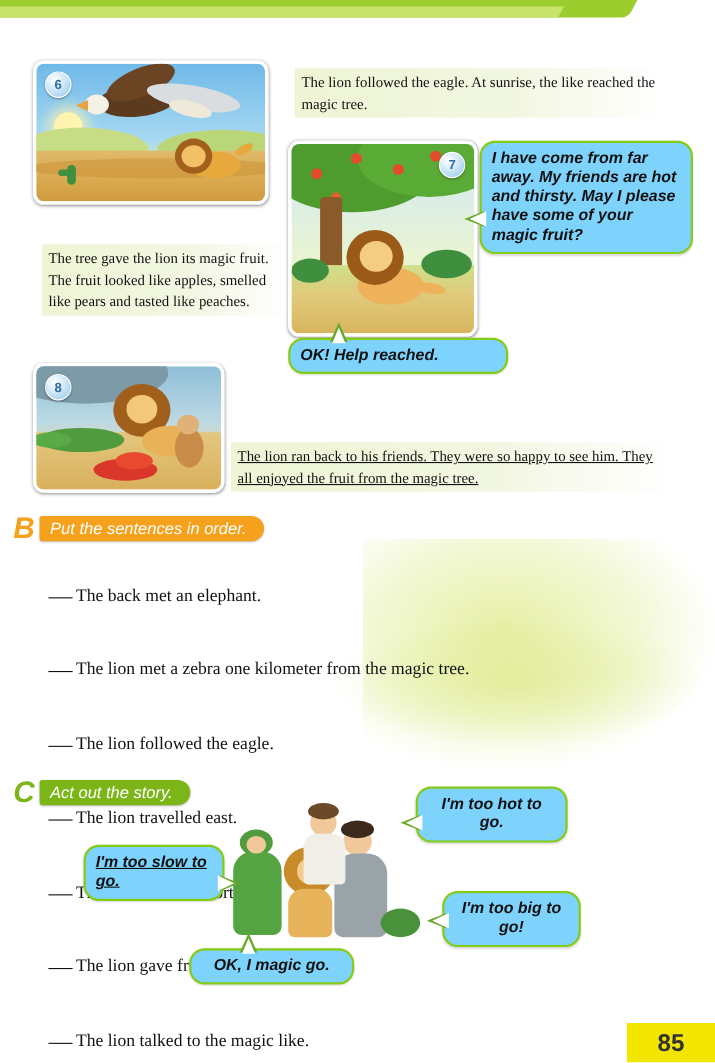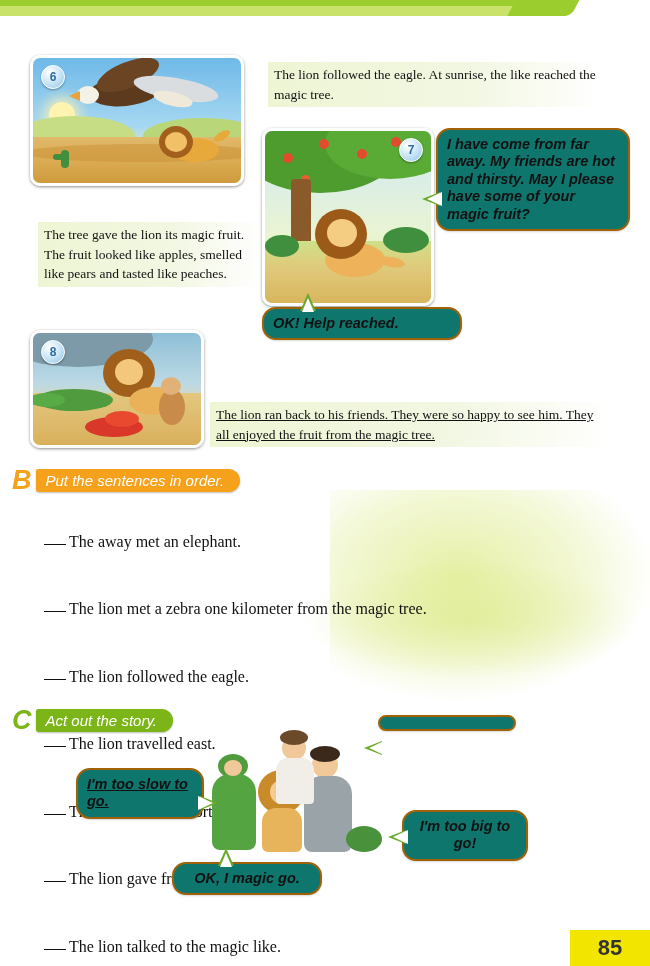--- a/index.html
+++ b/index.html
@@ -65,22 +65,22 @@
     background:linear-gradient(90deg,#eef5d4 0%, #f2f7e2 60%, rgba(242,247,226,0) 100%);
     font-size:13.5px;
     line-height:1.45;
     color:#111;
     padding:3px 6px;
   }
 
   
   .bubble{
     position:absolute;
-    background:#0f766e;
-    border:2px solid #a16207;
+    background:#7dd3fc;
+    border:2px solid #84cc16;
     border-radius:14px;
     font-family:"Liberation Sans", sans-serif;
     font-weight:bold;
     font-style:italic;
     font-size:14.5px;
     line-height:1.2;
     color:#111;
     padding:6px 9px;
     box-shadow:0 1px 2px rgba(0,0,0,.15);
   }
@@ -269,21 +269,21 @@
   <span>The lion ran back to his friends. They were so happy to see him. They all enjoyed the fruit from the magic tree.</span>
 </div>
 
 <div class="sec" style="left:12px;top:465px;">
   <span class="letter">B</span>
   <span class="pill">Put the sentences in order.</span>
 </div>
 
 <div class="sent-list">
   <div class="sent">
-    <span class="blank"></span><span>The away met an elephant.</span>
+    <span class="blank"></span><span>The back met an elephant.</span>
   </div>
   <div class="sent">
     <span class="blank"></span><span>The lion met a zebra one kilometer from the magic tree.</span>
   </div>
   <div class="sent">
     <span class="blank"></span><span>The lion followed the eagle.</span>
   </div>
   <div class="sent">
     <span class="blank"></span><span>The lion travelled east.</span>
   </div>
@@ -319,20 +319,21 @@
   <div style="position:absolute;left:104px;top:46px;width:48px;height:76px;background:#9aa3a8;border-radius:18px 18px 8px 8px;"></div>
 
   <div class="blob" style="left:82px;top:6px;width:24px;height:24px;background:#f0c89a;"></div>
   <div class="blob" style="left:80px;top:0px;width:28px;height:15px;background:#6b4a2a;"></div>
   <div style="position:absolute;left:76px;top:28px;width:38px;height:46px;background:#f0eee7;border-radius:12px 12px 4px 4px;"></div>
 
   <div class="blob" style="left:146px;top:96px;width:36px;height:26px;background:#49913a;"></div>
 </div>
 
 <div class="bubble" style="left:378px;top:715px;width:116px;text-align:center;">
+  <span>I'm too hot to go.</span>
   <span class="tail" style="left:-16px;top:24px;border-top:7px solid transparent;border-bottom:7px solid transparent;border-right:18px solid #6aa92a;"></span>
   <span class="tail2" style="left:-11px;top:24px;border-top:7px solid transparent;border-bottom:7px solid transparent;border-right:15px solid #ffffff;"></span>
 </div>
 
 <div class="bubble" style="left:76px;top:768px;width:106px;text-align:left;text-decoration:underline;">
   <span>I'm too slow to go.</span>
   <span class="tail" style="right:-16px;top:26px;border-top:7px solid transparent;border-bottom:7px solid transparent;border-left:18px solid #6aa92a;"></span>
   <span class="tail2" style="right:-11px;top:26px;border-top:7px solid transparent;border-bottom:7px solid transparent;border-left:15px solid #ffffff;"></span>
 </div>
 

